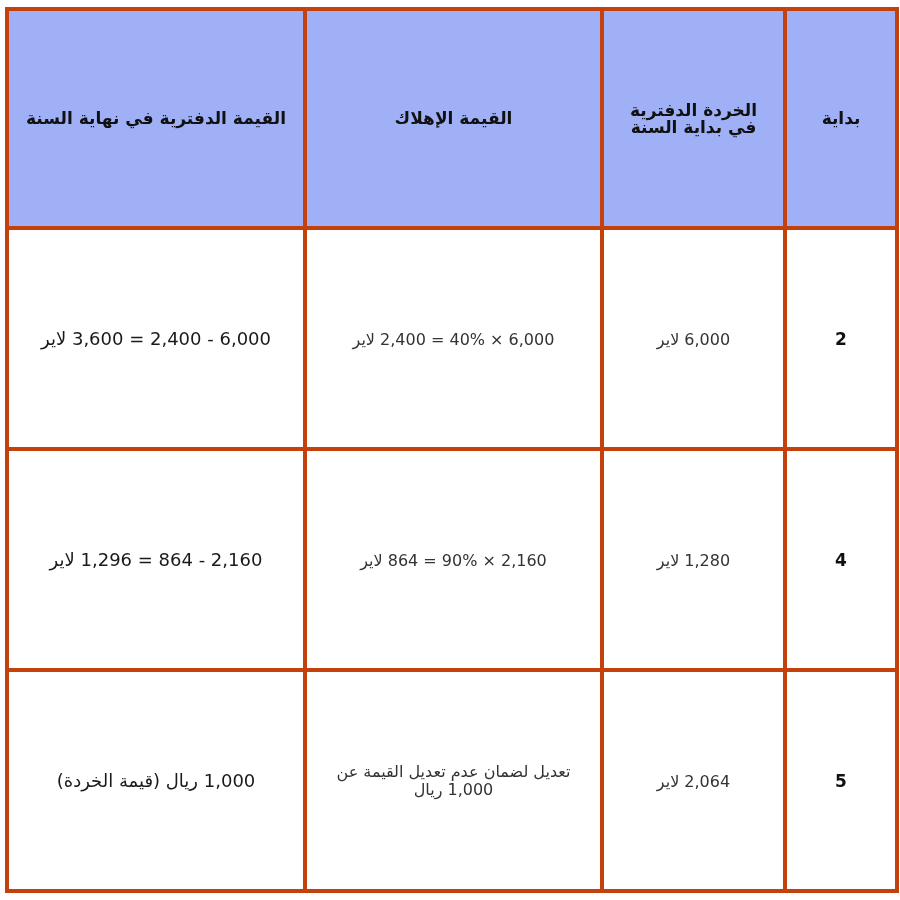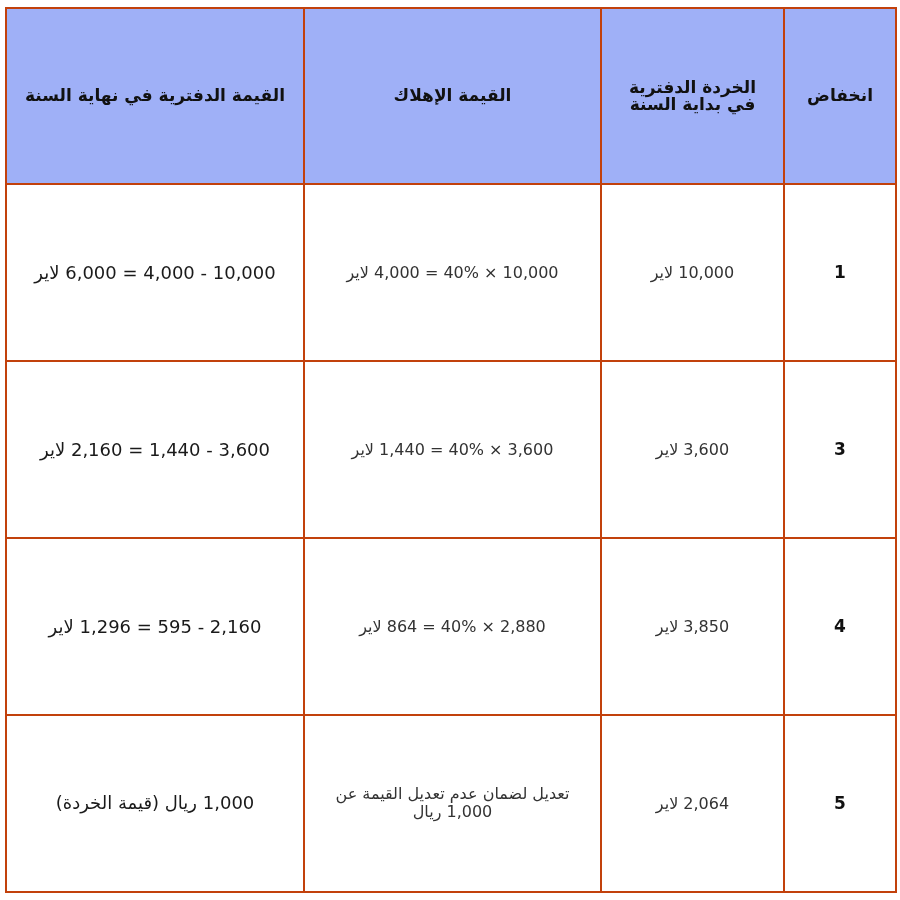--- a/index.html
+++ b/index.html
@@ -4,21 +4,21 @@
 <style>
   html, body { margin: 0; padding: 0; background: #ffffff; }
   body { width: 900px; height: 900px; position: relative; overflow: hidden;
          font-family: "DejaVu Sans", "Liberation Sans", sans-serif; color: #1a1a1a; }
   table.dep {
     position: absolute; left: 5px; top: 7px;
     width: 890px; height: 886px;
     border-collapse: collapse; table-layout: fixed;
   }
   table.dep td, table.dep th {
-    border: 2px solid #c2410c;
+    border: 4px solid #c2410c;
     text-align: center; vertical-align: middle;
     padding: 0 0;
   }
   table.dep th {
     background: #9fb0f7;
     font-weight: bold; font-size: 17px; line-height: 17px;
     color: #111;
   }
   table.dep th .hdr { direction: rtl; unicode-bidi: isolate; display: inline-block; }
   table.dep td { font-size: 17px; color: #222; }
@@ -42,42 +42,36 @@
     <col class="c-end">
       <col class="c-dep">
       <col class="c-beg">
       <col class="c-year">
   </colgroup>
   <tbody>
       <tr class="head-row">
     <th><span class="hdr">القيمة الدفترية في نهاية السنة</span></th>
     <th><span class="hdr">القيمة الإهلاك</span></th>
     <th><span class="hdr" style="width:150px;">الخردة الدفترية في بداية السنة</span></th>
-    <th><span class="hdr">انخفاض</span></th>
-  </tr>
-
-  <tr class="body-row">
-    <td><span class="ltr endval">ريال 6,000 = 4,000 - 10,000</span></td>
-    <td><span class="ltr formula">ريال 4,000 = 40% × 10,000</span></td>
-    <td><span class="ltr formula">ريال 10,000</span></td>
-    <td class="year">1</td>
+    <th><span class="hdr">بداية</span></th>
   </tr>
 
 
   <tr class="body-row">
-    <td><span class="ltr endval">ريال 2,160 = 1,440 - 3,600</span></td>
-    <td><span class="ltr formula">ريال 1,440 = 40% × 3,600</span></td>
-    <td><span class="ltr formula">ريال 3,600</span></td>
-    <td class="year">3</td>
+    <td><span class="ltr endval">ريال 3,600 = 2,400 - 6,000</span></td>
+    <td><span class="ltr formula">ريال 2,400 = 40% × 6,000</span></td>
+    <td><span class="ltr formula">ريال 6,000</span></td>
+    <td class="year">2</td>
   </tr>
 
+
   <tr class="body-row">
-    <td><span class="ltr endval">ريال 1,296 = 595 - 2,160</span></td>
-    <td><span class="ltr formula">ريال 864 = 40% × 2,880</span></td>
-    <td><span class="ltr formula">ريال 3,850</span></td>
+    <td><span class="ltr endval">ريال 1,296 = 864 - 2,160</span></td>
+    <td><span class="ltr formula">ريال 864 = 90% × 2,160</span></td>
+    <td><span class="ltr formula">ريال 1,280</span></td>
     <td class="year">4</td>
   </tr>
 
   <tr class="body-row">
     <td><span class="rtl-multi endval">1,000 ريال (قيمة الخردة)</span></td>
     <td><span class="rtl-multi formula" style="width:270px;">تعديل لضمان عدم تعديل القيمة عن 1,000 ريال</span></td>
     <td><span class="ltr formula">ريال 2,064</span></td>
     <td class="year">5</td>
   </tr>
 </tbody>

